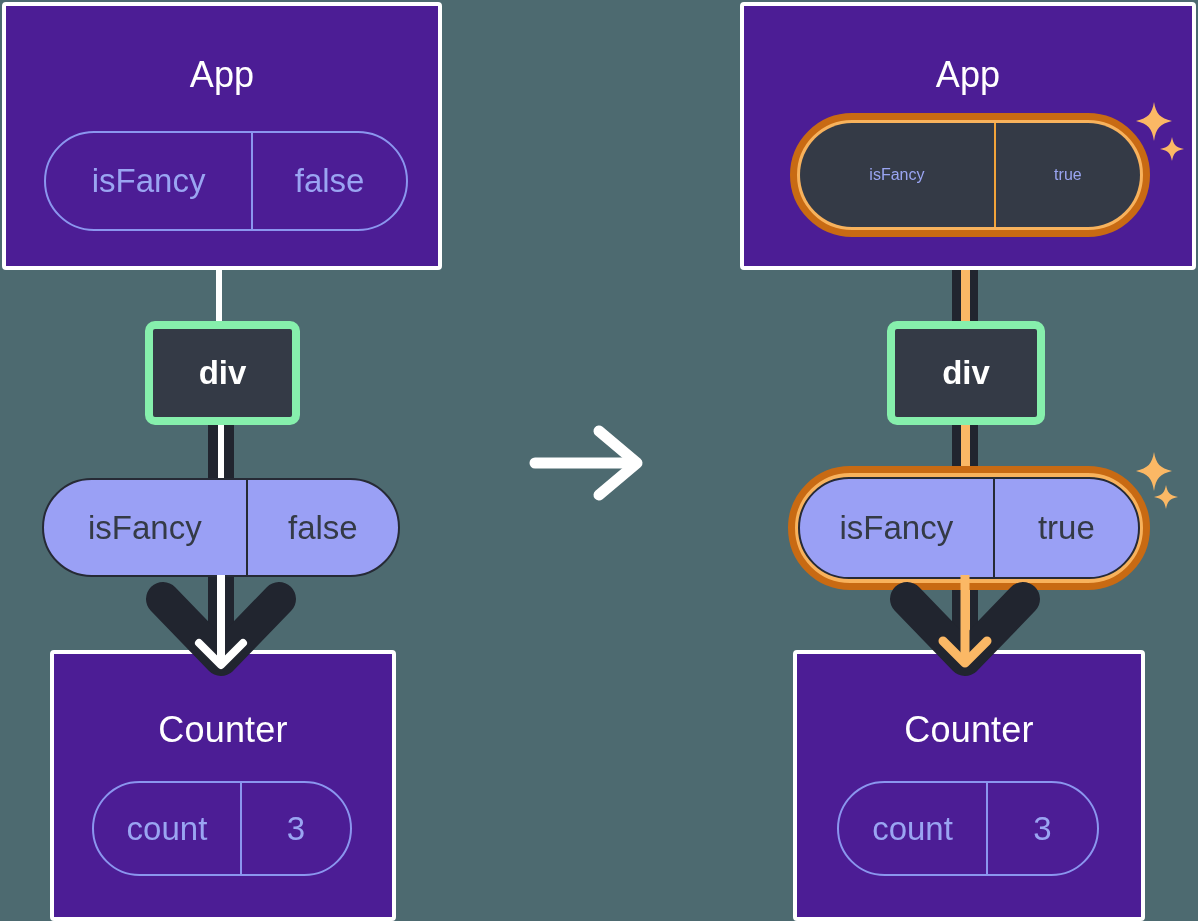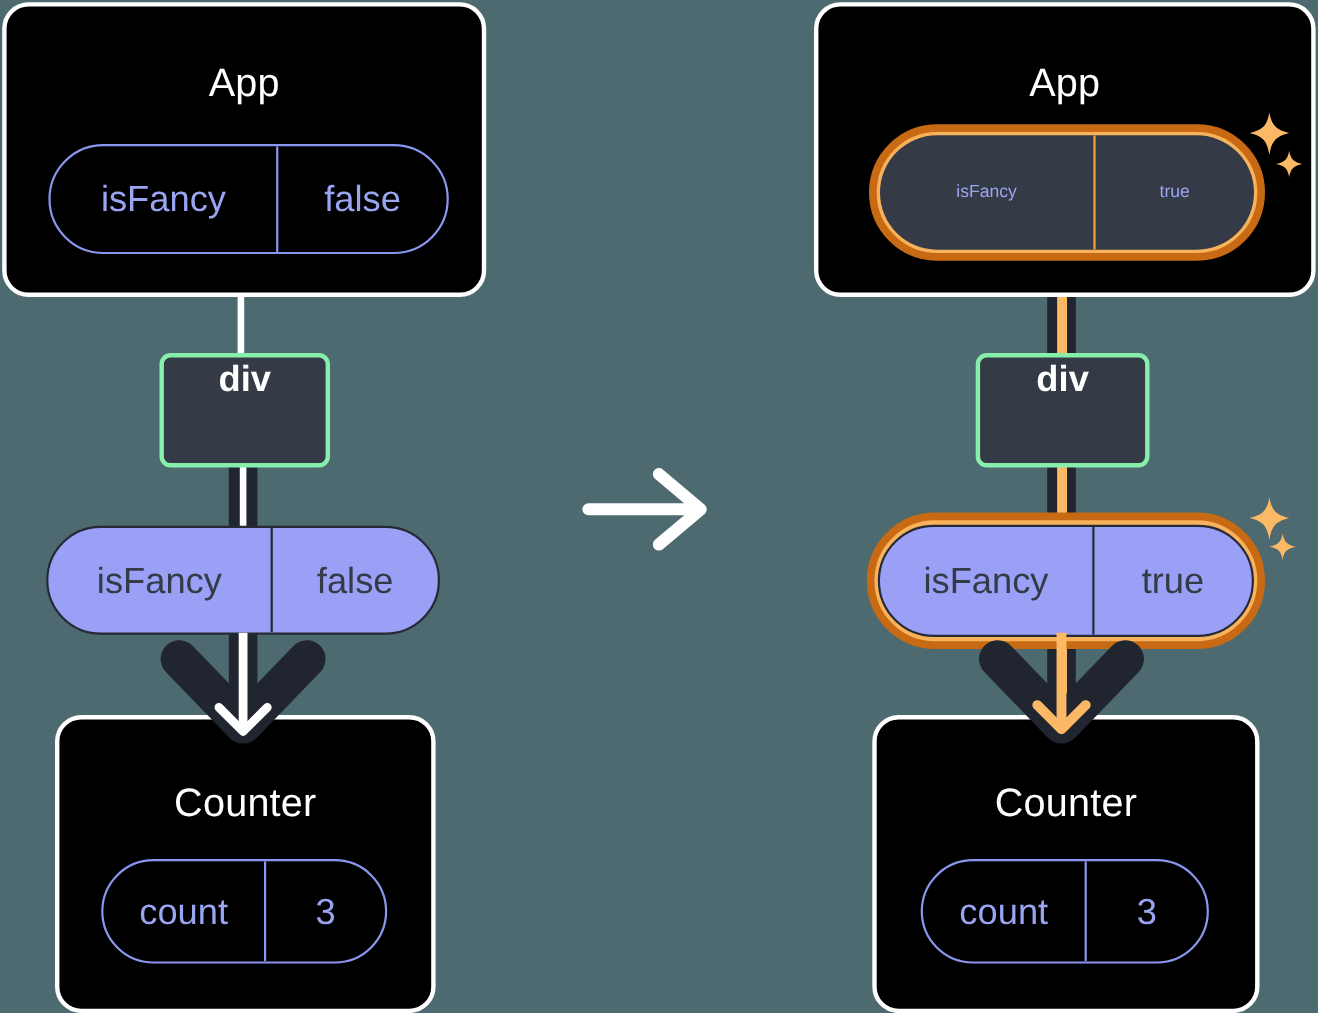--- a/index.html
+++ b/index.html
@@ -10,44 +10,44 @@
     font-family:"Liberation Sans","DejaVu Sans",sans-serif;
     overflow:hidden;
     position:relative;
   }
   #stage{position:absolute;inset:0;width:1198px;height:921px;}
   .abs{position:absolute;}
 
   
   .comp-box{
     position:absolute;
-    background:#000000;
+    background:#4c1d95;
     border:4px solid #ffffff;
-    border-radius:24px;
+    border-radius:4px;
     box-sizing:border-box;
     z-index:20;
   }
   .comp-title{
     position:absolute;
     left:0;right:0;
     text-align:center;
     color:#ffffff;
     font-size:36px;
     font-weight:400;
     letter-spacing:0.2px;
   }
 
   
   .div-box{
     position:absolute;
     background:#343a46;
-    border:4px solid #86efac;
+    border:8px solid #86efac;
     border-radius:10px;
     box-sizing:border-box;
-    display:flex;align-items:flex-start;justify-content:center;
+    display:flex;align-items:center;justify-content:center;
     color:#ffffff;font-size:33px;font-weight:700;
     z-index:30;
   }
 
   
   .pill{
     position:absolute;
     box-sizing:border-box;
     display:flex;
     align-items:stretch;

